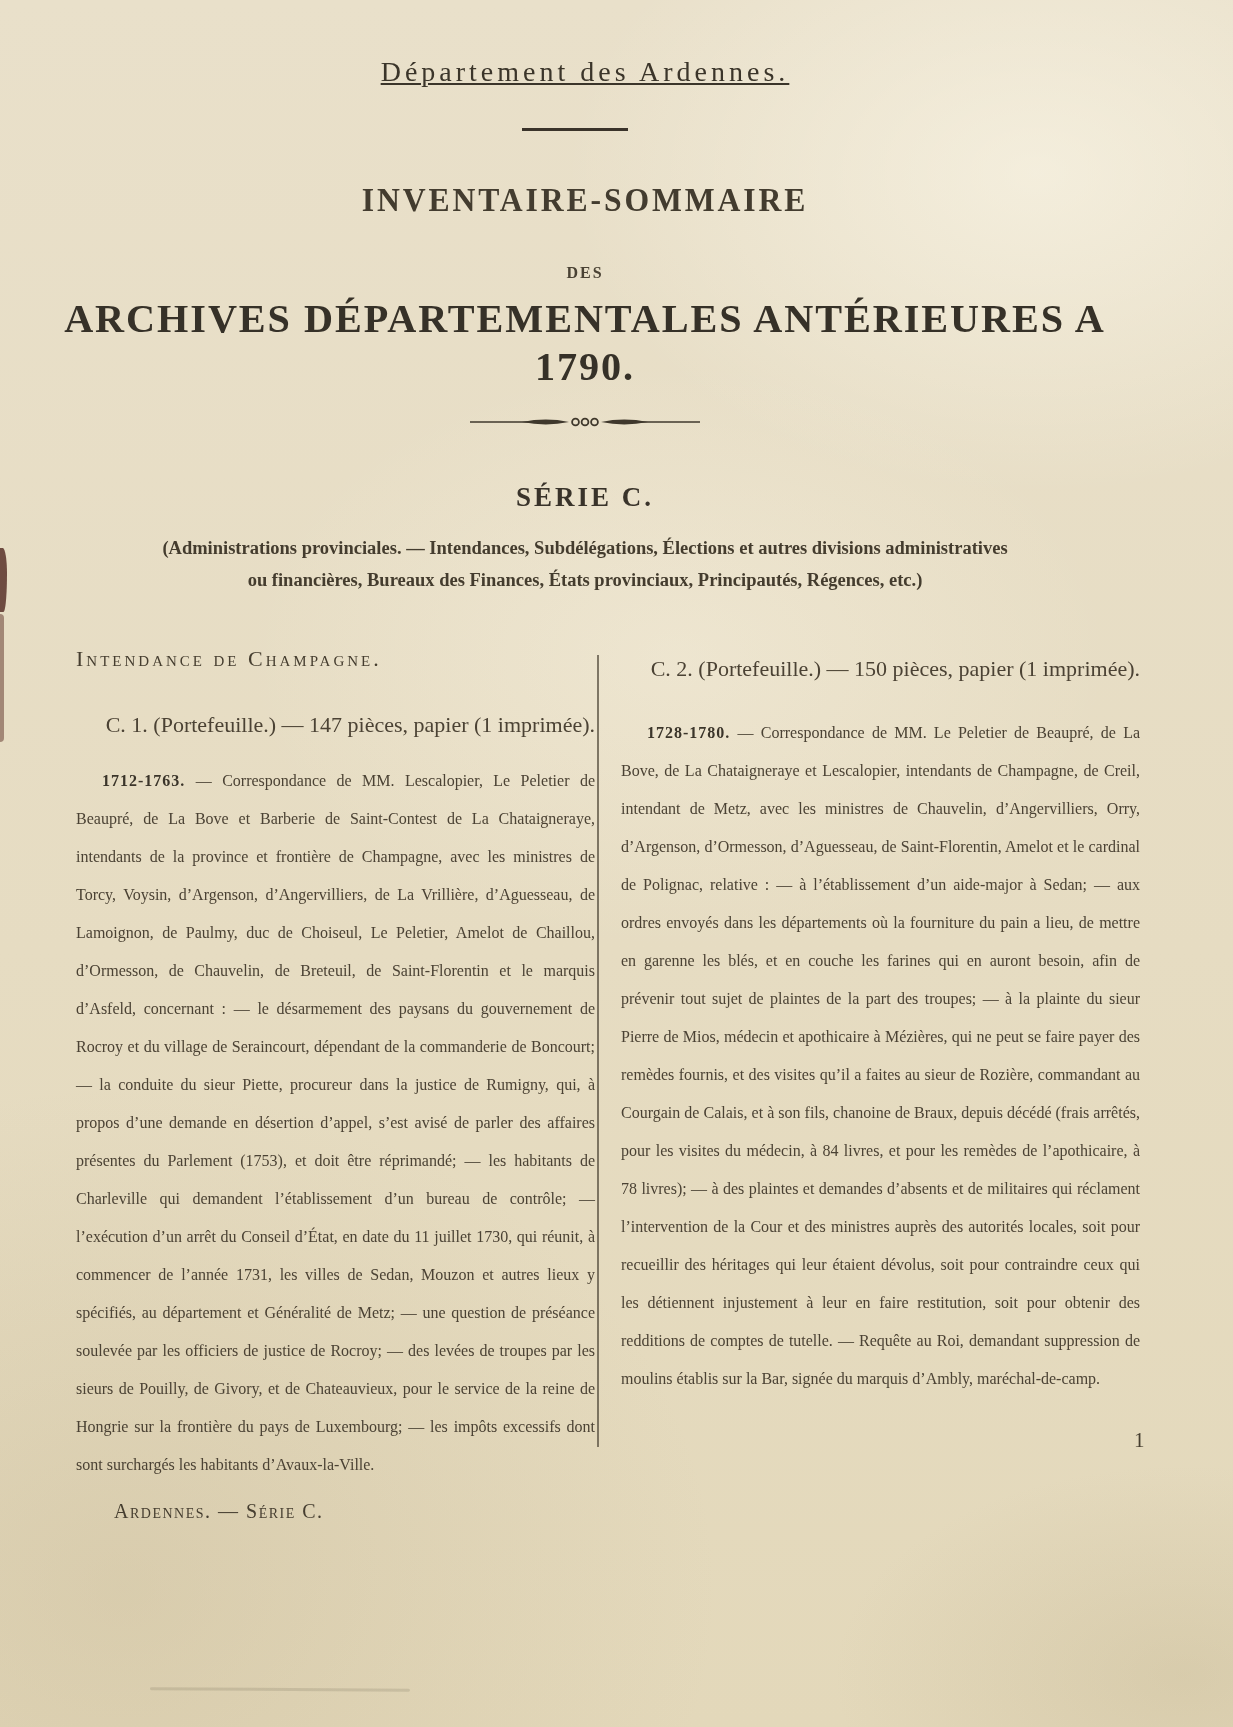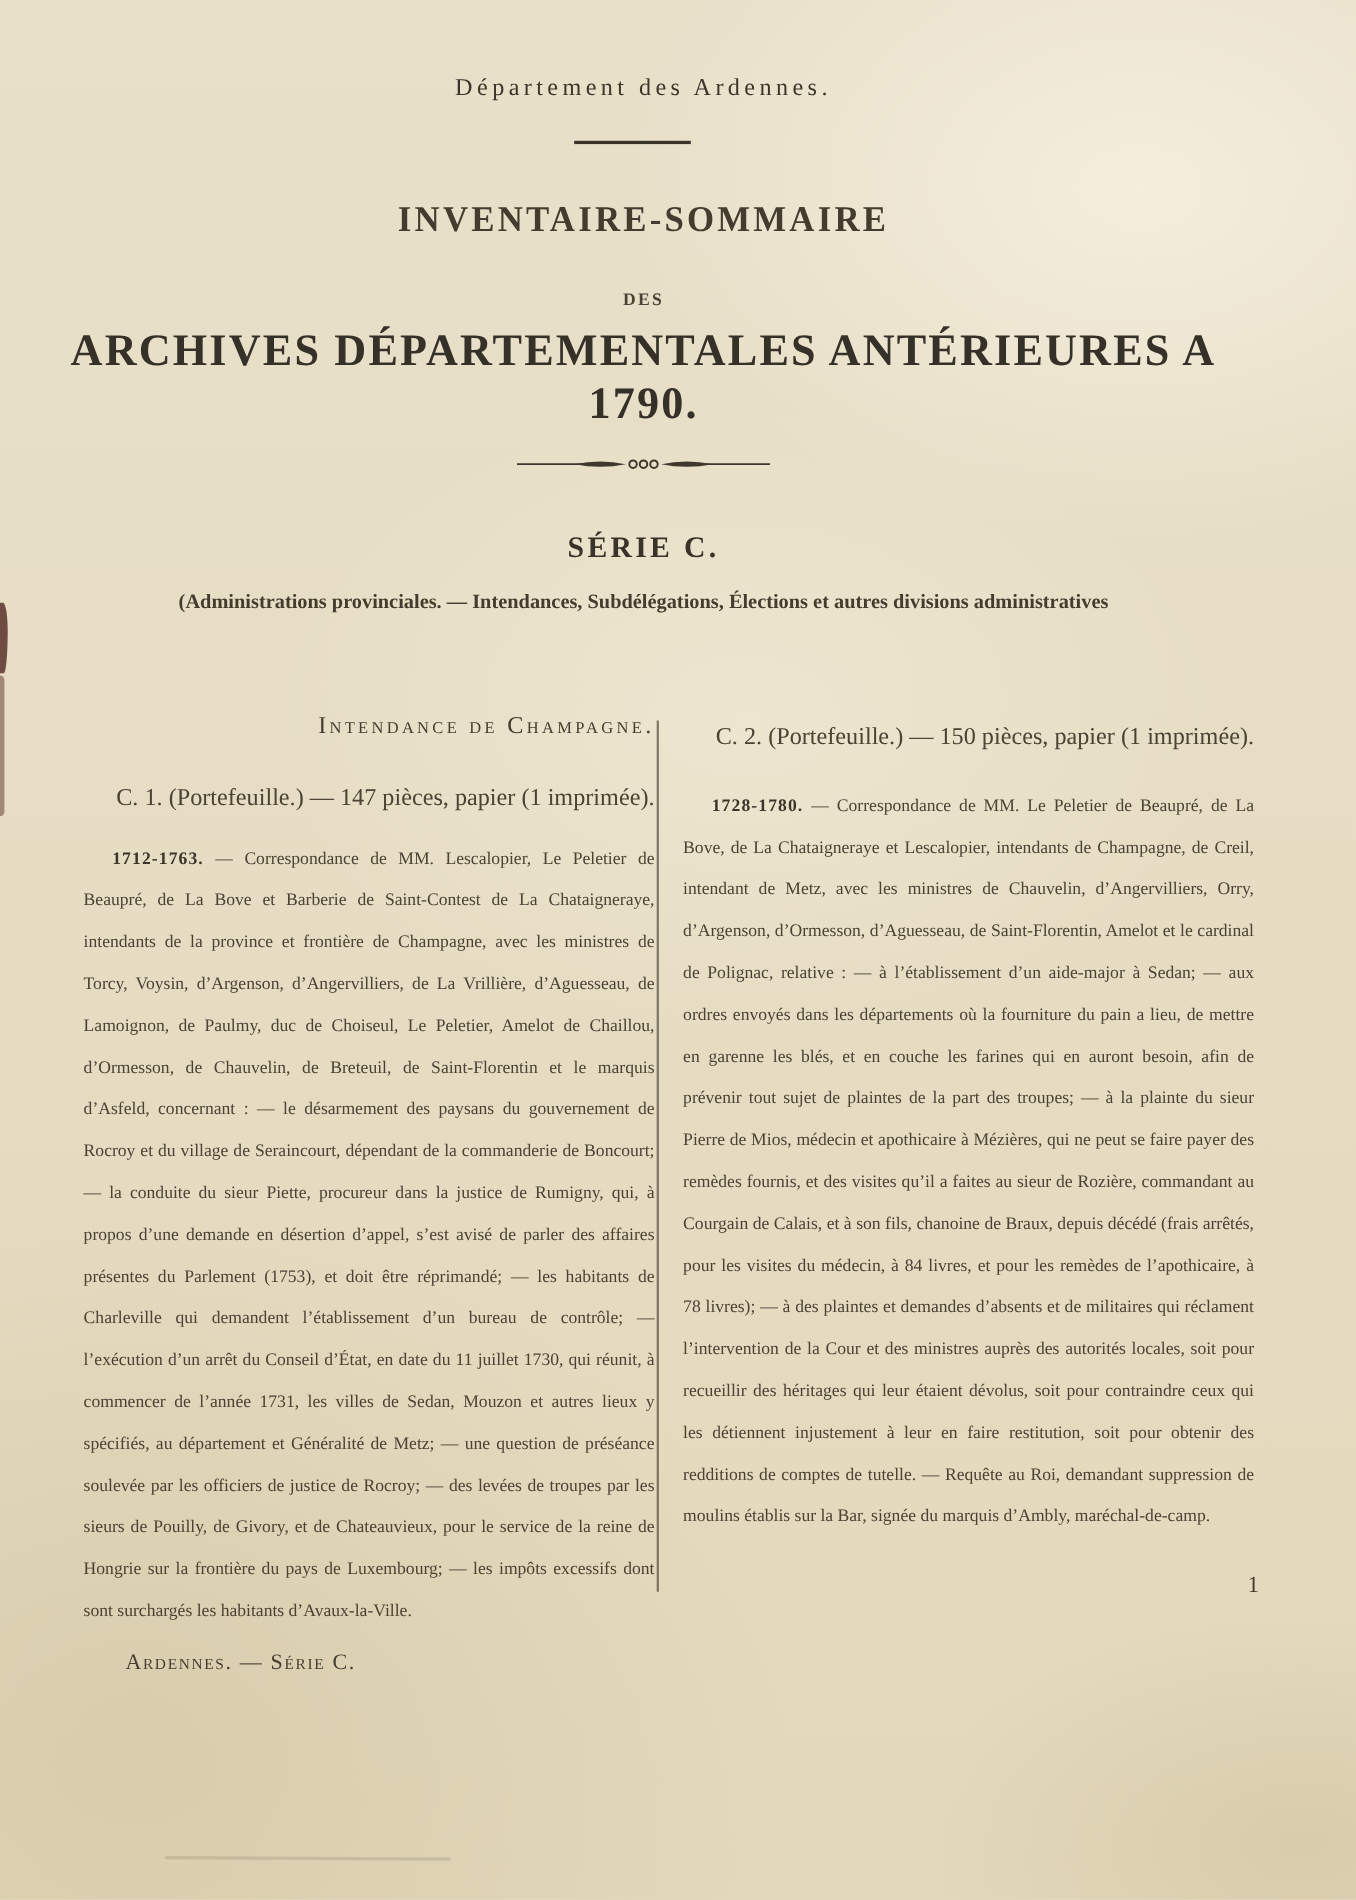--- a/index.html
+++ b/index.html
@@ -13,33 +13,33 @@
     background-color:#e6ddc3;
     background-image:
       radial-gradient(ellipse 760px 520px at 84% 10%, rgba(255,252,240,.50), transparent 62%),
       radial-gradient(ellipse 620px 420px at 55% 38%, rgba(253,248,234,.30), transparent 70%),
       radial-gradient(ellipse 900px 760px at 10% 92%, rgba(188,172,136,.28), transparent 66%),
       radial-gradient(ellipse 500px 300px at 96% 97%, rgba(182,166,128,.25), transparent 70%),
       linear-gradient(180deg,#e9e0ca 0%, #e6dcc2 55%, #e3d8ba 100%);
   }
   
   .mast{position:absolute;left:0;width:1170px;text-align:center;color:#3e372b;}
-  .dept{top:66px;font-size:22px;letter-spacing:4px;color:#3b352a;}
+  .dept{top:56px;font-size:28px;letter-spacing:4px;color:#3b352a;text-decoration:underline;}
   .rule1{position:absolute;left:522px;top:128px;width:106px;height:3px;background:#3a332a;}
   .inv{top:182px;font-size:33px;letter-spacing:3px;font-weight:600;color:#433c2f;transform:scaleX(.96);}
   .des{top:264px;font-size:16px;letter-spacing:2px;font-weight:700;color:#4a4234;text-align:center;}
   .bigtitle{top:294px;font-size:41px;font-weight:800;letter-spacing:2px;color:#363128;transform:scaleX(.98);}
   .orn{position:absolute;left:470px;top:414px;width:230px;height:16px;}
   .serie{top:482px;font-size:27px;font-weight:800;letter-spacing:3px;color:#39332a;text-align:center;}
   .scope{top:532px;font-size:18.5px;font-weight:700;line-height:32px;color:#443c2e;}
   
   .columns{position:absolute;left:76px;top:640px;width:1064px;display:flex;gap:26px;color:#4b4234;}
   .col{width:519px;}
   .divider{position:absolute;left:597px;top:655px;width:2px;height:792px;background:#5a5142;opacity:.75;}
-  .sec-head{margin-top:6px;text-align:right;font-variant:small-caps;font-size:22px;letter-spacing:3px;color:#453d2f;}
+  .sec-head{margin-top:6px;text-align:left;font-variant:small-caps;font-size:22px;letter-spacing:3px;color:#453d2f;}
   .catalog{ text-align:right;font-size:22px;color:#4b4234;}
   .cat-left{margin-top:40px;}
   .cat-right{margin-top:16px;}
   .entry{font-size:16px;line-height:38px;text-align:justify;text-indent:26px;color:#4b4234;font-family:Liberation Serif, serif;}
   .entry-left{margin-top:24px;}
   .entry-right{margin-top:32px;}
   .entry-date{font-weight:800;letter-spacing:1px;color:#3b352a;}
   .signature{margin-top:2px;margin-left:38px;font-variant:small-caps;font-size:20px;letter-spacing:1.5px;color:#463e30;}
   .pagenum{position:absolute;left:1134px;top:1428px;font-size:21px;color:#453d2f;}
   
@@ -65,20 +65,21 @@
     <path d="M178 8 Q154 3.2 131 8 Q154 12.8 178 8 Z" fill="#3f382c"></path>
     <circle cx="105.5" cy="8" r="3.4" fill="none" stroke="#3f382c" stroke-width="1.8"></circle>
     <circle cx="115" cy="8" r="3.4" fill="none" stroke="#3f382c" stroke-width="1.8"></circle>
     <circle cx="124.5" cy="8" r="3.4" fill="none" stroke="#3f382c" stroke-width="1.8"></circle>
   </svg>
 
   <div class="mast serie">SÉRIE C.</div>
 
   <div class="mast scope">
     <div>(Administrations provinciales. — Intendances, Subdélégations, Élections et autres divisions administratives</div>
+    <div>ou financières, Bureaux des Finances, États provinciaux, Principautés, Régences, etc.)</div>
   </div>
 
   <div class="divider"></div>
 
   <div class="columns">
 
     <div class="col">
       <div class="sec-head">Intendance de Champagne.</div>
       <div class="catalog cat-left">C. 1. (Portefeuille.) — 147 pièces, papier (1 imprimée).</div>
       <p class="entry entry-left"><span class="entry-date">1712-1763.</span><span> — Correspondance de MM. Lescalopier, Le Peletier de Beaupré, de La Bove et Barberie de Saint-Contest de La Chataigneraye, intendants de la province et frontière de Champagne, avec les ministres de Torcy, Voysin, d’Argenson, d’Angervilliers, de La Vrillière, d’Aguesseau, de Lamoignon, de Paulmy, duc de Choiseul, Le Peletier, Amelot de Chaillou, d’Ormesson, de Chauvelin, de Breteuil, de Saint-Florentin et le marquis d’Asfeld, concernant : — le désarmement des paysans du gouvernement de Rocroy et du village de Seraincourt, dépendant de la commanderie de Boncourt; — la conduite du sieur Piette, procureur dans la justice de Rumigny, qui, à propos d’une demande en désertion d’appel, s’est avisé de parler des affaires présentes du Parlement (1753), et doit être réprimandé; — les habitants de Charleville qui demandent l’établissement d’un bureau de contrôle; — l’exécution d’un arrêt du Conseil d’État, en date du 11 juillet 1730, qui réunit, à commencer de l’année 1731, les villes de Sedan, Mouzon et autres lieux y spécifiés, au département et Généralité de Metz; — une question de préséance soulevée par les officiers de justice de Rocroy; — des levées de troupes par les sieurs de Pouilly, de Givory, et de Chateauvieux, pour le service de la reine de Hongrie sur la frontière du pays de Luxembourg; — les impôts excessifs dont sont surchargés les habitants d’Avaux-la-Ville.</span></p>

